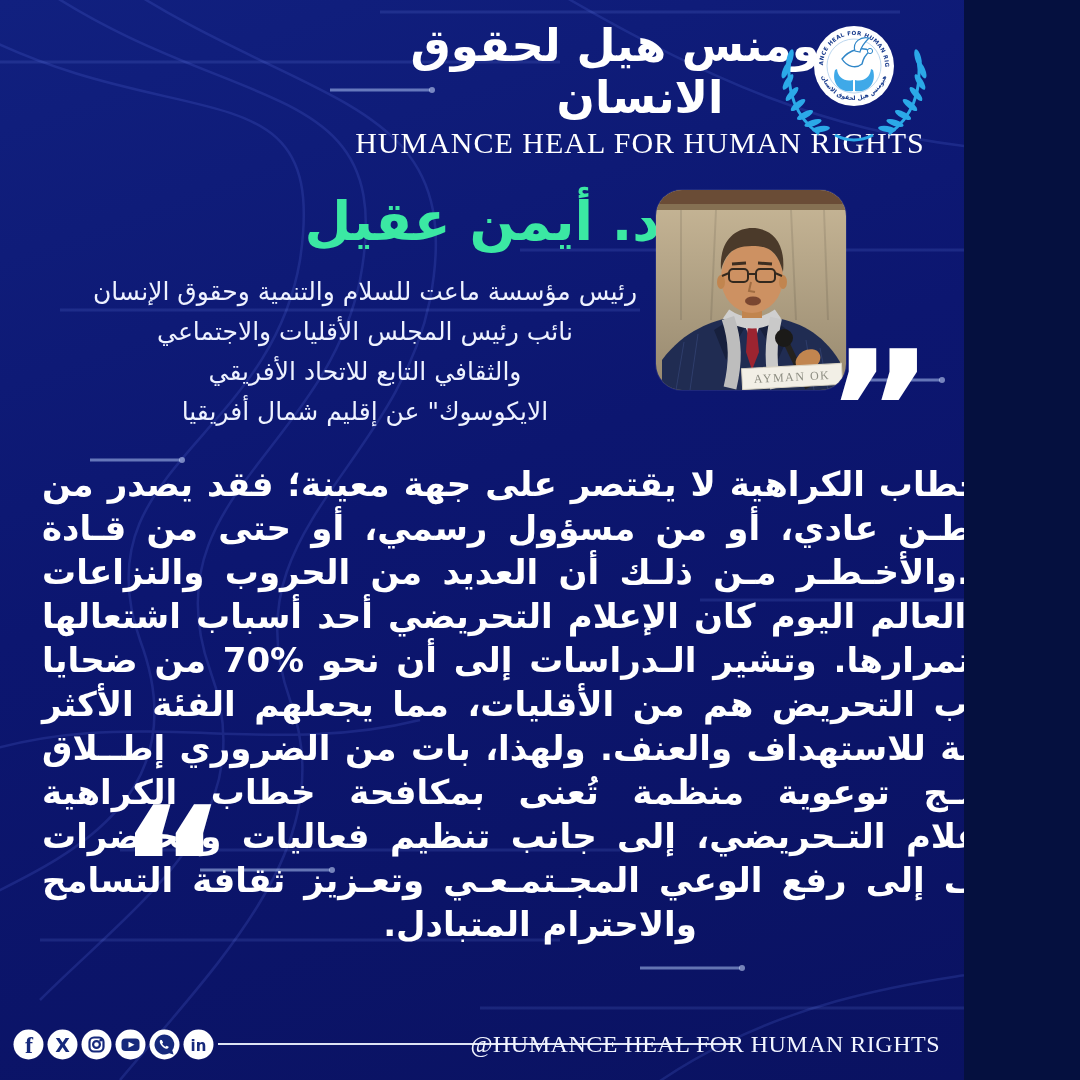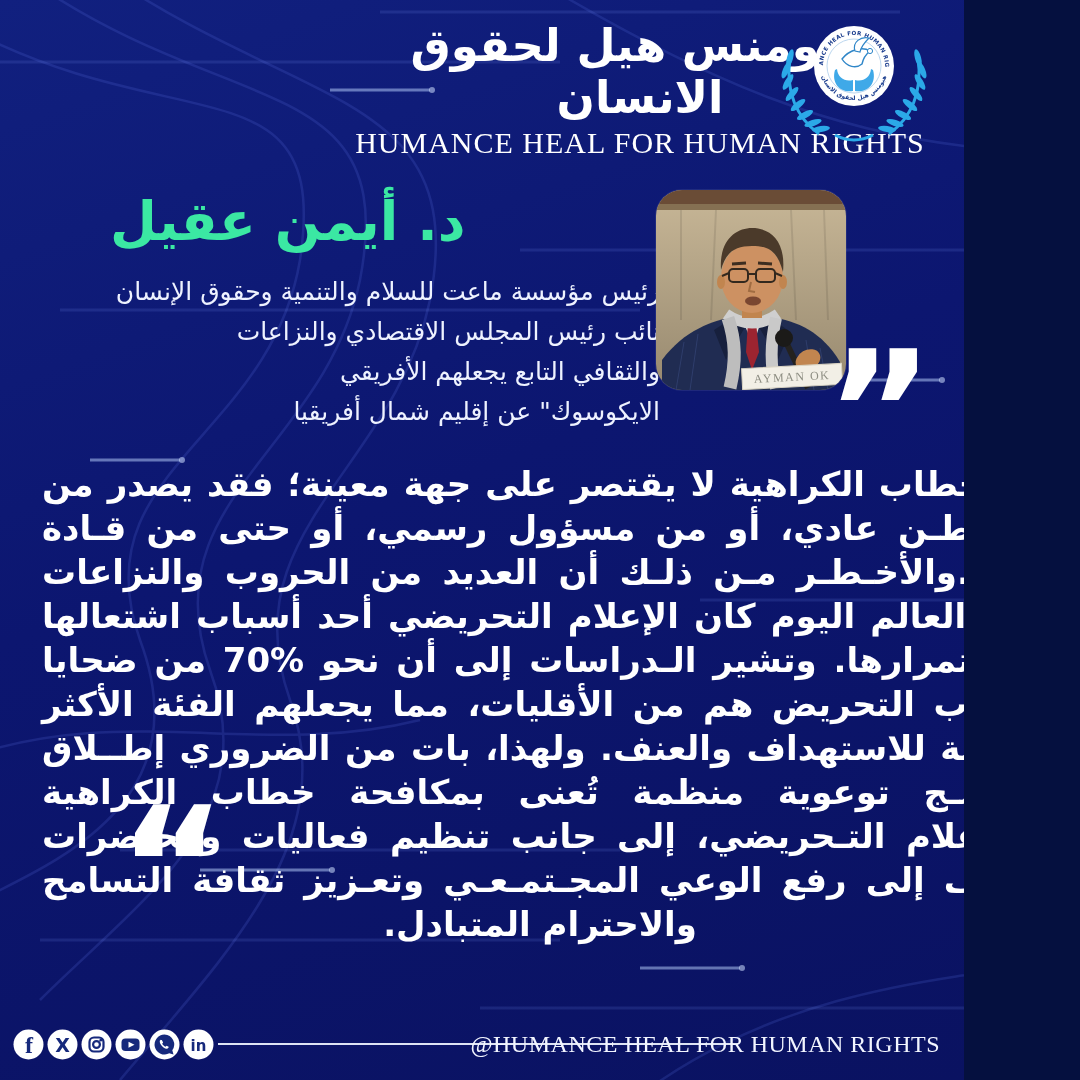--- a/index.html
+++ b/index.html
@@ -9,23 +9,23 @@
   .bg-art{position:absolute;inset:0;z-index:0;pointer-events:none;}
   .layer{position:absolute;z-index:2;}
 
   
   .header-text{top:20px;left:350px;width:580px;text-align:center;}
   .title-ar{font-size:45px;font-weight:bold;letter-spacing:0;line-height:1.15;direction:rtl;}
   .title-en{font-family:"Liberation Serif",serif;font-size:30px;letter-spacing:1px;margin-top:2px;}
   .logo{top:8px;right:24px;width:172px;height:140px;}
 
   
-  .speaker-name{top:190px;left:110px;width:550px;text-align:left;
+  .speaker-name{top:190px;left:110px;width:550px;text-align:right;
                 font-size:54px;font-weight:bold;color:#3be8a3;direction:rtl;}
-  .speaker-titles{top:272px;left:70px;width:590px;text-align:right;direction:rtl;}
+  .speaker-titles{top:272px;left:70px;width:590px;text-align:center;direction:rtl;}
   .speaker-titles .t-line{font-size:25px;line-height:40px;color:#eef2ff;}
   .photo{top:190px;left:656px;width:190px;height:200px;border-radius:26px;overflow:hidden;
          box-shadow:0 0 0 1px rgba(255,255,255,.08);}
 
   
   .qmark{font-family:"DejaVu Sans",sans-serif;font-weight:bold;color:#fff;font-size:165px;
          line-height:80px;letter-spacing:-6px;}
   .qmark-open{top:828px;left:118px;}
   .qmark-close{top:372px;right:36px;}
   .quote-text{top:462px;left:42px;width:996px;direction:rtl;text-align:justify;
@@ -131,22 +131,22 @@
       <path d="M73,51 C80,42 93,38 101,43 C96,47 94,51 93,56 C87,61 78,59 73,51 Z" fill="#fff" stroke="#2f86c8" stroke-width="1.4"></path>
       <path d="M86,43 C83,34 92,28 100,30 C95,35 92,39 91,44 Z" fill="#fff" stroke="#2f86c8" stroke-width="1.2"></path>
       <circle cx="101" cy="43" r="2.6" fill="#fff" stroke="#2f86c8" stroke-width="1"></circle>
     </g>
   </svg>
 
   <div class="layer speaker-name">د. أيمن عقيل</div>
 
   <div class="layer speaker-titles">
     <div class="t-line">رئيس مؤسسة ماعت للسلام والتنمية وحقوق الإنسان</div>
-    <div class="t-line">نائب رئيس المجلس الاقتصادي والنزاعات</div>
-    <div class="t-line">والثقافي التابع يجعلهم الأفريقي</div>
+    <div class="t-line">نائب رئيس المجلس الأقليات والاجتماعي</div>
+    <div class="t-line">والثقافي التابع للاتحاد الأفريقي</div>
     <div class="t-line">الايكوسوك" عن إقليم شمال أفريقيا</div>
   </div>
 
   <div class="layer photo">
     <svg width="190" height="200" viewBox="0 0 190 200">
       <defs>
         <linearGradient id="wallG" x1="0" y1="0" x2="0" y2="1">
           <stop offset="0" stop-color="#c8b797"></stop>
             <stop offset="1" stop-color="#97896f"></stop>
         </linearGradient>

